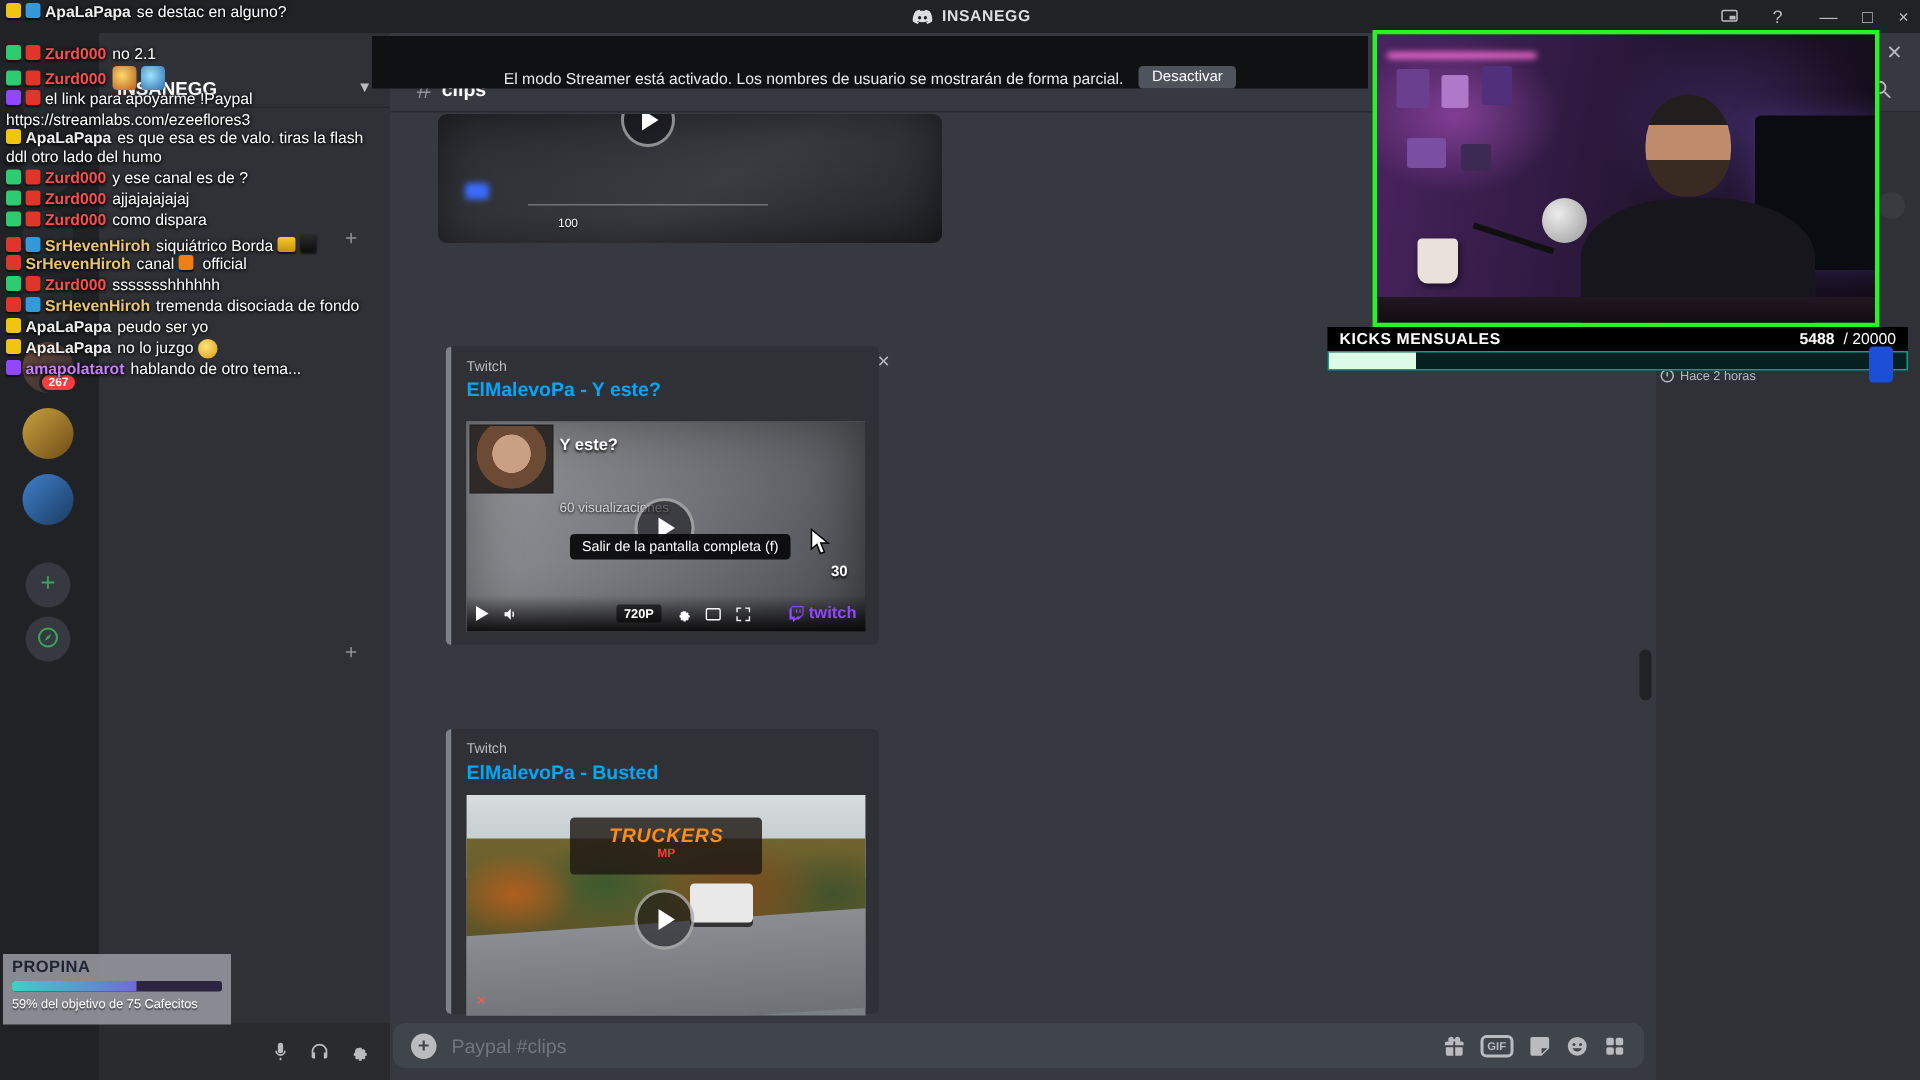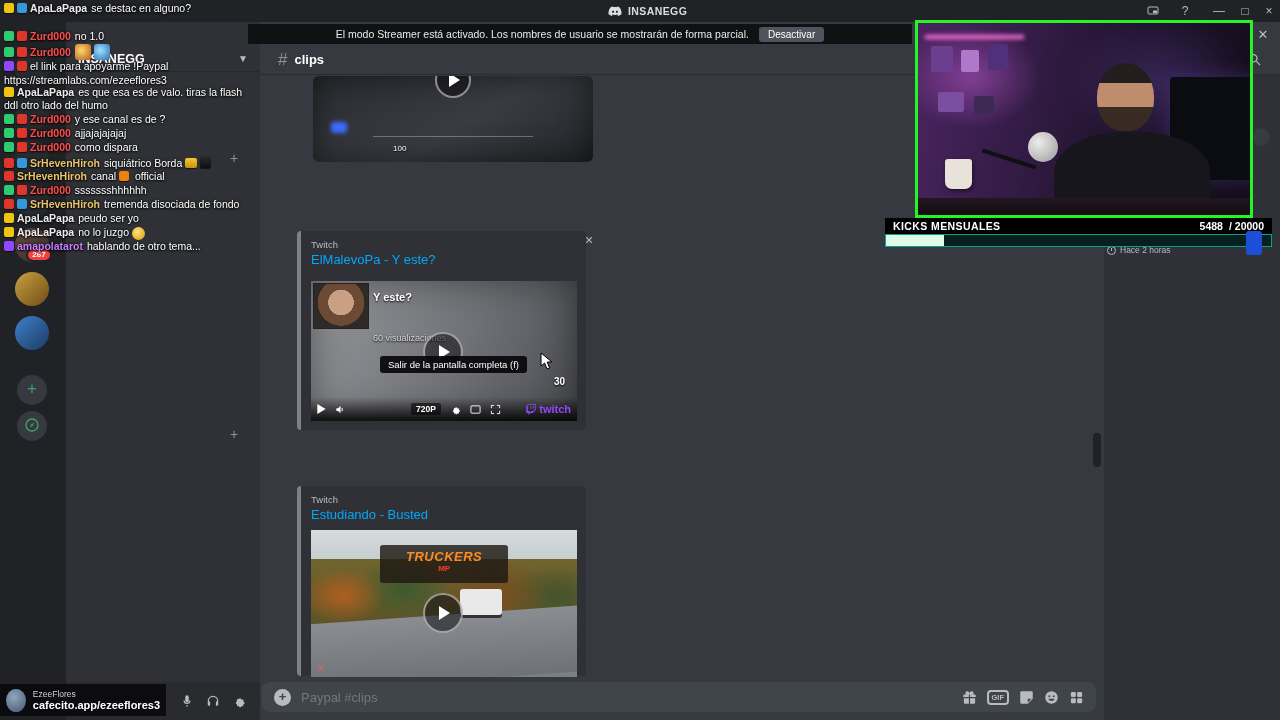--- a/index.html
+++ b/index.html
@@ -7,21 +7,21 @@
 #app{position:relative;width:1280px;height:720px;overflow:hidden;background:#36393f}
 .abs{position:absolute}
 
 
 #titlebar{left:0;top:0;width:1280px;height:22px;background:#202225;z-index:6}
 #tb-center{position:absolute;left:608px;top:0;height:22px;display:flex;align-items:center;gap:6px}
 .tb-title{color:#dcddde;font-size:10.5px;font-weight:700;letter-spacing:.4px}
 .tb-ico{position:absolute;top:0;width:26px;height:22px;color:#b9bbbe;font-size:12px;line-height:22px;text-align:center;cursor:default}
 
 
-#banner{left:248px;top:24px;width:664px;height:20px;background:#0f1113;z-index:5;display:flex;align-items:center;justify-content:center;gap:10px}
+#banner{left:248px;top:24px;width:664px;height:35px;background:#0f1113;z-index:5;display:flex;align-items:flex-end;justify-content:center;gap:10px}
 #banner .txt{color:#e8eaed;font-size:10.5px}
 #banner .btn{background:#4f545c;color:#fff;font-size:10px;padding:2px 9px;border-radius:3px;cursor:pointer}
 
 
 #rail{left:0;top:22px;width:66px;height:698px;background:#202225;z-index:2}
 .rail-ico{position:absolute;left:15px;width:34px;height:34px;border-radius:50%;background:#36393f}
 .rail-dim{opacity:.35}
 .rail-badge{position:absolute;left:26px;width:26px;height:14px;background:#f23f42;border:2px solid #202225;border-radius:8px;color:#fff;font-size:8px;font-weight:700;text-align:center;line-height:10px;z-index:3}
 .rail-btn{position:absolute;left:17px;width:30px;height:30px;border-radius:50%;background:#36393f;color:#3ba55d;text-align:center;line-height:28px;font-size:17px;cursor:pointer}
 
@@ -53,21 +53,21 @@
 
 .avatar{position:absolute;width:26px;height:26px;border-radius:50%}
 .msg-head{position:absolute;display:flex;align-items:center;gap:6px}
 .msg-author{font-size:13px;font-weight:600;color:#c9a6ab}
 .edit-badge{display:inline-flex;align-items:center;gap:3px;background:#3c3f46;color:#fff;font-size:8.5px;font-weight:700;padding:1px 4px;border-radius:3px}
 .msg-ts{color:#72767d;font-size:10px}
 .msg-link{position:absolute;color:#00a8fc;font-size:12.5px;cursor:pointer}
 
 .embed{position:absolute;width:289px;background:#2f3136;border-left:4px solid #7d828a;border-radius:4px;z-index:1}
 .embed .prov{color:#b9bbbe;font-size:9.5px;margin:8px 0 2px 10px}
-.embed .etitle{color:#00a8fc;font-size:13px;font-weight:400;margin:0 0 6px 10px;cursor:pointer}
+.embed .etitle{color:#00a8fc;font-size:13px;font-weight:700;margin:0 0 6px 10px;cursor:pointer}
 .embed-x{position:absolute;color:#b9bbbe;font-size:14px;cursor:pointer;z-index:2}
 
 #video1{position:absolute;left:10px;top:50px;width:266px;height:140px;background:linear-gradient(115deg,#97989c,#717277 55%,#4c4d52);box-shadow:inset 0 0 40px rgba(0,0,0,.45);overflow:hidden}
 #v1-thumb{position:absolute;left:2px;top:2px;width:56px;height:46px;background:radial-gradient(circle at 50% 42%,#caa084 0 34%,#6d4a33 35% 62%,#2e2a28 63%);border:1px solid #222}
 #v1-title{position:absolute;left:62px;top:10px;color:#fff;font-size:11px;font-weight:700;text-shadow:0 1px 2px #000}
 #v1-sub{position:absolute;left:62px;top:24px;width:165px;color:#e6e6e6;font-size:10px;line-height:12px;text-shadow:0 1px 2px #000}
 #v1-sub .game{color:#bf94ff;text-decoration:underline;cursor:pointer}
 #v1-views{position:absolute;left:62px;top:52px;color:#d4d4d4;font-size:9px;text-shadow:0 1px 2px #000}
 .play-circle{position:absolute;border-radius:50%;background:rgba(15,15,20,.55);border:2px solid rgba(255,255,255,.5);display:flex;align-items:center;justify-content:center;cursor:pointer}
 .play-tri{width:0;height:0;border-left:11px solid #fff;border-top:7px solid transparent;border-bottom:7px solid transparent;margin-left:3px}
@@ -87,21 +87,21 @@
   radial-gradient(80px 50px at 68% 50%,#7a4c1e,transparent 70%),
   radial-gradient(70px 45px at 92% 55%,#43532c,transparent 70%),
   linear-gradient(#71652f,#5c5327)}
 .t2-road{position:absolute;left:-10%;top:58%;width:120%;height:45%;background:linear-gradient(#8a8e92,#6e7276);transform:rotate(-4deg)}
 .t2-truck{position:absolute;left:56%;top:40%;width:42px;height:26px;background:#e9e9e9;border-radius:3px;box-shadow:0 3px 0 #333}
 .t2-logo{position:absolute;left:26%;top:10%;width:128px;height:38px;background:rgba(30,24,20,.82);border-radius:3px;text-align:center;padding-top:4px}
 .t2-logo .l1{color:#ff8c1a;font-size:13px;font-weight:800;font-style:italic;letter-spacing:.5px}
 .t2-logo .l2{color:#ff3b30;font-size:8px;font-weight:800}
 .t2-x{position:absolute;left:6px;bottom:4px;color:#ff5a52;font-size:9px;font-weight:700;cursor:pointer}
 
-#topclip{left:313px;top:76px;width:280px;height:86px;border-radius:6px;background:linear-gradient(150deg,#2b2c31,#3a3c42 55%,#232428);box-shadow:inset 0 0 30px rgba(0,0,0,.5);overflow:hidden;z-index:1}
+#topclip{left:292px;top:76px;width:336px;height:86px;border-radius:6px;background:linear-gradient(150deg,#2b2c31,#3a3c42 55%,#232428);box-shadow:inset 0 0 30px rgba(0,0,0,.5);overflow:hidden;z-index:1}
 #topclip .hint{position:absolute;left:80px;top:68px;color:#fff;font-size:8px;text-shadow:0 1px 1px #000}
 #topclip .blob{position:absolute;left:18px;top:46px;width:16px;height:11px;background:#3b6cff;filter:blur(2px);border-radius:3px}
 #topclip .line{position:absolute;left:60px;top:60px;width:160px;height:1px;background:rgba(255,255,255,.3)}
 
 #scrollbar{left:1093px;top:433px;width:8px;height:34px;background:#202225;border-radius:4px;z-index:4;cursor:pointer}
 
 
 #inputbar{left:262px;top:682px;width:834px;height:30px;background:#40444b;border-radius:8px;z-index:3;display:flex;align-items:center;padding:0 12px;gap:10px}
 #plus-circle{width:17px;height:17px;border-radius:50%;background:#b9bbbe;color:#40444b;font-weight:800;font-size:13px;line-height:16px;text-align:center;cursor:pointer}
 #inputbar .ph{color:#72767d;font-size:13px;flex:1;cursor:text}
@@ -156,21 +156,21 @@
 .cam-head{position:absolute;left:54%;top:21%;width:17%;height:35%;border-radius:50% 50% 46% 46%;background:linear-gradient(180deg,#241d1e 0 30%,#c08c6e 30% 64%,#3a2b22 64% 100%)}
 .cam-mic{position:absolute;left:33%;top:57%;width:30px;height:30px;border-radius:50%;background:radial-gradient(circle at 35% 35%,#ececec,#9a9a9a)}
 .cam-arm{position:absolute;left:19%;top:70%;width:17%;height:4px;background:#101010;transform:rotate(18deg)}
 .cam-mug{position:absolute;left:8%;top:71%;width:27px;height:30px;background:#e9e2da;border-radius:3px 3px 7px 7px;box-shadow:1px 2px 4px rgba(0,0,0,.5)}
 .cam-desk{position:absolute;left:0;bottom:0;width:100%;height:9%;background:linear-gradient(#221721,#120c12)}
 
 
 #kicks-label{left:885px;top:218px;width:387px;height:16px;background:#000;z-index:31;display:flex;align-items:center;padding:0 8px}
 #kicks-label .l{color:#fff;font-size:10.5px;font-weight:800;letter-spacing:.4px}
 #kicks-label .v{margin-left:auto;color:#fff;font-size:10.5px;font-weight:800}
-#kicks-label .g{color:#fff;font-size:10.5px;font-weight:700;margin-left:6px}
+#kicks-label .g{color:#fff;font-size:10.5px;font-weight:400;margin-left:6px}
 #kicks-bar{left:885px;top:234px;width:387px;height:13px;background:#05201e;border:1px solid #0f9d8f;z-index:31}
 #kicks-fill{height:100%;background:#ddfbe7}
 
 
 #propina{left:2px;top:636px;width:152px;height:47px;background:rgba(146,146,154,.92);z-index:40;padding:3px 6px}
 #propina .t{color:#1e2433;font-size:11px;font-weight:800;letter-spacing:.3px}
 #propina .bar{margin-top:3px;width:140px;height:7px;background:#2c2440;border-radius:2px;overflow:hidden}
 #propina .fill{height:100%;background:linear-gradient(90deg,#3ad2c5,#6f6bd8)}
 #propina .c{margin-top:3px;color:#fff;font-size:8.5px;text-shadow:0 1px 1px rgba(0,0,0,.6)}
 
@@ -433,21 +433,21 @@
           <path fill="#fff" d="m3 17 4 4L21 7l-4-4L3 17zm0 0v4h4z"></path>
         </svg>
         <span>EDIT</span>
       </span>
     <span class="msg-ts">9/10/2021 01:30</span>
   </div>
   <div class="msg-link" style="left:297px;top:471px">https://clips.twitch.tv/LaconicSincereCucumberDeIlluminati-Z-Rr3kmv_hpU9mRX</div>
 
   <div class="embed" style="left:297px;top:486px;height:190px">
     <div class="prov">Twitch</div>
-    <div class="etitle">Estudiando - Busted</div>
+    <div class="etitle">ElMalevoPa - Busted</div>
     <div id="thumb2">
       <div class="t2-sky"></div>
       <div class="t2-trees"></div>
       <div class="t2-road"></div>
       <div class="t2-truck"></div>
       <div class="t2-logo">
         <div class="l1">TRUCKERS</div>
         <div class="l2">MP</div>
       </div>
       <div class="play-circle" style="left:112px;top:63px;width:40px;height:40px">
@@ -559,21 +559,21 @@
     <span class="off-bar" style="top:533px;width:70px"></span>
   <span class="off-av" style="top:552px"></span>
     <span class="off-bar" style="top:561px;width:60px"></span>
 
   <div id="panel-x" class="abs">✕</div>
   <div id="side-circ" class="abs"></div>
   <div id="bluebox" class="abs"></div>
 
   <div id="schat" class="abs">
     <div class="scl" style="top:2px"><span class="scb bb5"></span><span class="scb bb4"></span><span class="scn" style="color:#ededed">ApaLaPapa</span><span>se destac en alguno?</span></div>
-    <div class="scl" style="top:30px"><span class="scb bb3"></span><span class="scb bb2"></span><span class="scn" style="color:#ff4d4d">Zurd000</span><span>no 1.0</span></div>
+    <div class="scl" style="top:30px"><span class="scb bb3"></span><span class="scb bb2"></span><span class="scn" style="color:#ff4d4d">Zurd000</span><span>no 2.1</span></div>
     <div class="scl" style="top:44px"><span class="scb bb3"></span><span class="scb bb2"></span><span class="scn" style="color:#ff4d4d">Zurd000</span><span class="sce em1"></span><span class="sce em2"></span></div>
     <div class="scl" style="top:60px"><span class="scb bb1"></span><span class="scb bb2"></span><span>el link para apoyarme !Paypal</span></div>
     <div class="scl" style="top:74px"><span>https://streamlabs.com/ezeeflores3</span></div>
     <div class="scl" style="top:86px"><span class="scb bb5"></span><span class="scn" style="color:#ededed">ApaLaPapa</span><span>es que esa es de valo. tiras la flash ddl otro lado del humo</span></div>
     <div class="scl" style="top:113px"><span class="scb bb3"></span><span class="scb bb2"></span><span class="scn" style="color:#ff4d4d">Zurd000</span><span>y ese canal es de ?</span></div>
     <div class="scl" style="top:127px"><span class="scb bb3"></span><span class="scb bb2"></span><span class="scn" style="color:#ff4d4d">Zurd000</span><span>ajjajajajajaj</span></div>
     <div class="scl" style="top:141px"><span class="scb bb3"></span><span class="scb bb2"></span><span class="scn" style="color:#ff4d4d">Zurd000</span><span>como dispara</span></div>
     <div class="scl" style="top:156px"><span class="scb bb2"></span><span class="scb bb4"></span><span class="scn" style="color:#e9c46a">SrHevenHiroh</span><span>siquiátrico Borda</span> <span class="scb emc"></span><span class="scb emp"></span></div>
     <div class="scl" style="top:170px"><span class="scb bb2"></span><span class="scn" style="color:#e9c46a">SrHevenHiroh</span><span>canal</span> <span class="scb" style="background:#f07f13"></span> <span>official</span></div>
     <div class="scl" style="top:184px"><span class="scb bb3"></span><span class="scb bb2"></span><span class="scn" style="color:#ff4d4d">Zurd000</span><span>ssssssshhhhhh</span></div>
@@ -602,28 +602,28 @@
 
   <div id="kicks-label" class="abs">
     <span class="l">KICKS MENSUALES</span>
     <span class="v">5488</span>
     <span class="g">/ 20000</span>
   </div>
   <div id="kicks-bar" class="abs">
     <div id="kicks-fill" style="width: 15%;"></div>
   </div>
 
-
-  <div id="cafecito" class="abs">
-    <span class="av"></span>
-    <span class="col" style="display:flex;flex-direction:column">
-      <span class="nm">EzeeFlores</span>
-      <span class="url">cafecito.app/ezeeflores3</span>
-    </span>
-  </div>
+  <div id="propina" class="abs">
+    <div class="t">PROPINA</div>
+    <div class="bar">
+        <div class="fill" style="width: 59%;"></div>
+      </div>
+    <div class="c">59% del objetivo de 75 Cafecitos</div>
+  </div>
+
 
   <div id="cursor" class="abs">
     <svg width="14" height="18" viewBox="0 0 14 18">
         <path d="M1 1v13l3.6-3 2.4 6 2.6-1-2.4-6H12z" fill="#fff" stroke="#000" stroke-width="1"></path>
       </svg>
   </div>
 
 </div>
 
 </body></html>

